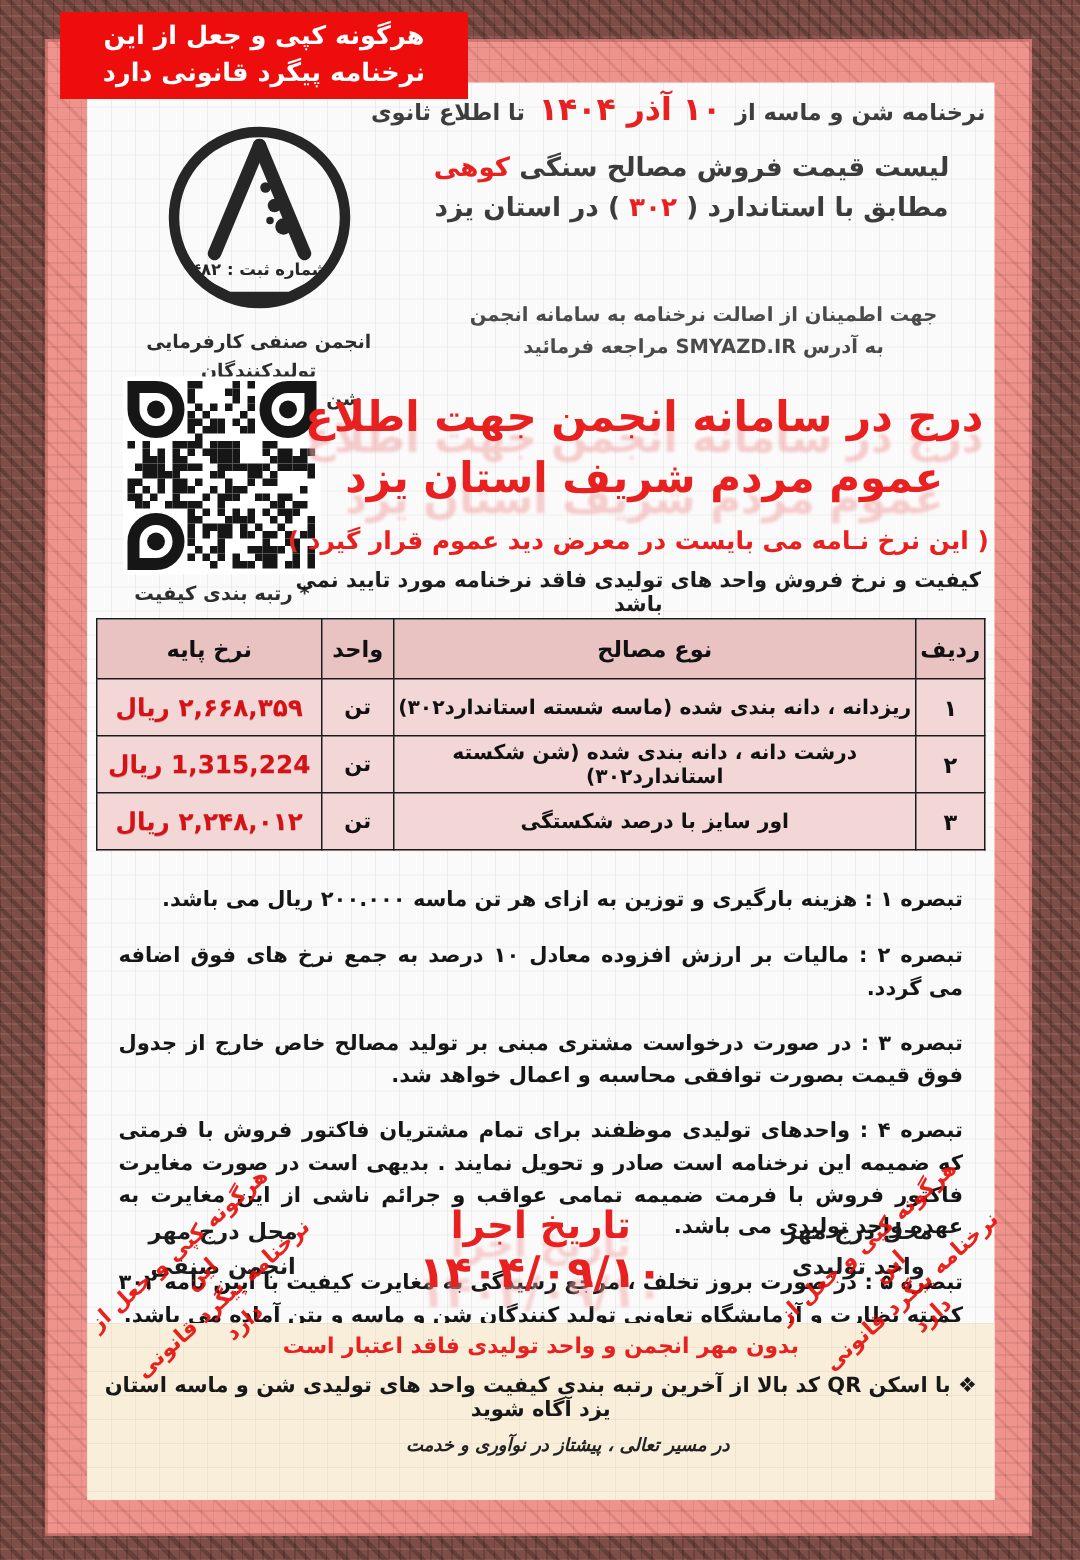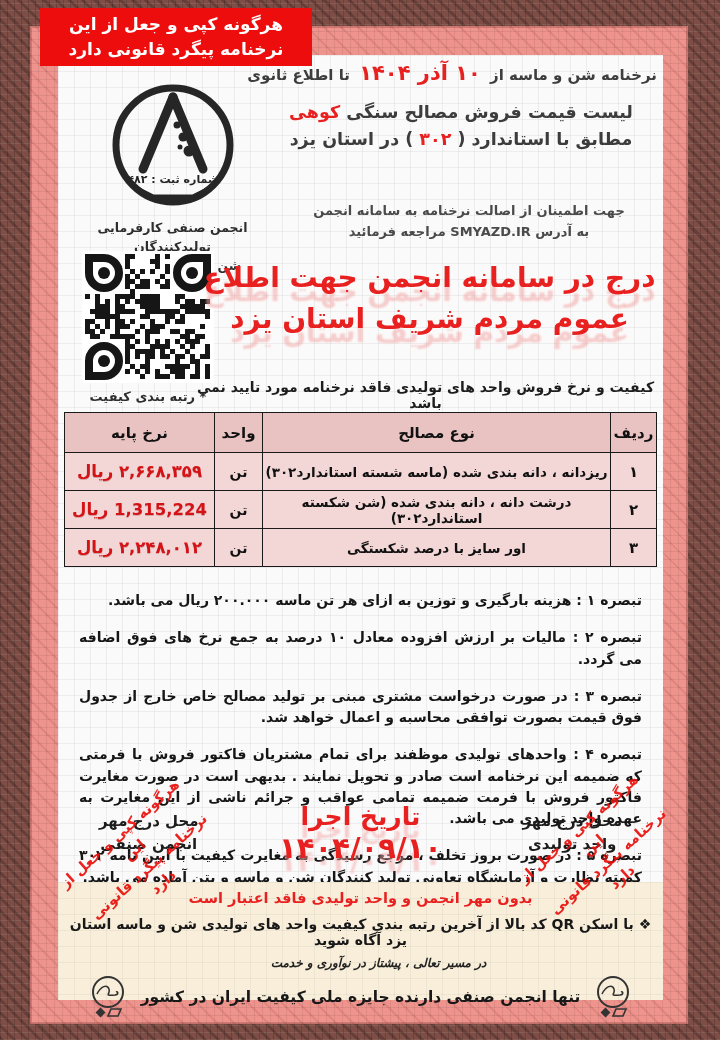--- a/index.html
+++ b/index.html
@@ -390,20 +390,21 @@
         <div class="qf tr"></div>
         <div class="qf bl"></div>
       </div>
       <div class="qr-caption">* رتبه بندی کیفیت</div>
     </div>
 
     <div class="announce">
       <div>درج در سامانه انجمن جهت اطلاع</div>
       <div>عموم مردم شریف استان یزد</div>
     </div>
+    <div class="subred">( این نرخ نـامه می بایست در معرض دید عموم قرار گیرد )</div>
     <div class="subblack">کیفیت و نرخ فروش واحد های تولیدی فاقد نرخنامه مورد تایید نمی باشد</div>
 
     <table class="ptable">
       <thead>
         <tr>
           <th class="col-no">ردیف</th>
           <th>نوع مصالح</th>
           <th class="col-unit">واحد</th>
           <th class="col-price">نرخ پایه</th>
         </tr>
@@ -459,35 +460,20 @@
     </div>
     <div class="wm wm-left">
       <div>هرگونه کپی و جعل از این</div>
       <div>نرخنامه پیگرد قانونی دارد</div>
     </div>
 
     <div class="cream">
       <div class="validity">بدون مهر انجمن و واحد تولیدی فاقد اعتبار است</div>
       <div class="qrhint">❖ با اسکن QR کد بالا از آخرین رتبه بندی کیفیت واحد های تولیدی شن و ماسه استان یزد آگاه شوید</div>
       <div class="slogan">در مسیر تعالی ، پیشتاز در نوآوری و خدمت</div>
-      <div class="awardrow">
-        <svg width="38" height="46" viewBox="0 0 38 46">
-          <circle cx="19" cy="18" r="15" fill="none" stroke="#333" stroke-width="2"></circle>
-          <path d="M8 20 C12 12, 18 10, 20 15 C22 20, 14 22, 26 21 C30 20.5, 29 17, 27 18" fill="none" stroke="#333" stroke-width="1.6"></path>
-          <rect x="8" y="35" width="7" height="7" fill="#333" transform="rotate(45 11.5 38.5)"></rect>
-          <path d="M22 35 L32 35 L29 42 L19 42 Z" fill="none" stroke="#333" stroke-width="1.6"></path>
-        </svg>
-        <div class="award">تنها انجمن صنفی دارنده جایزه ملی کیفیت ایران در کشور</div>
-        <svg width="38" height="46" viewBox="0 0 38 46">
-          <circle cx="19" cy="18" r="15" fill="none" stroke="#333" stroke-width="2"></circle>
-          <path d="M8 20 C12 12, 18 10, 20 15 C22 20, 14 22, 26 21 C30 20.5, 29 17, 27 18" fill="none" stroke="#333" stroke-width="1.6"></path>
-          <rect x="8" y="35" width="7" height="7" fill="#333" transform="rotate(45 11.5 38.5)"></rect>
-          <path d="M22 35 L32 35 L29 42 L19 42 Z" fill="none" stroke="#333" stroke-width="1.6"></path>
-        </svg>
-      </div>
     </div>
   </div>
 
   <div class="banner">
     <div>هرگونه کپی و جعل از این</div>
     <div>نرخنامه پیگرد قانونی دارد</div>
   </div>
 </div>
 
 </body></html>

